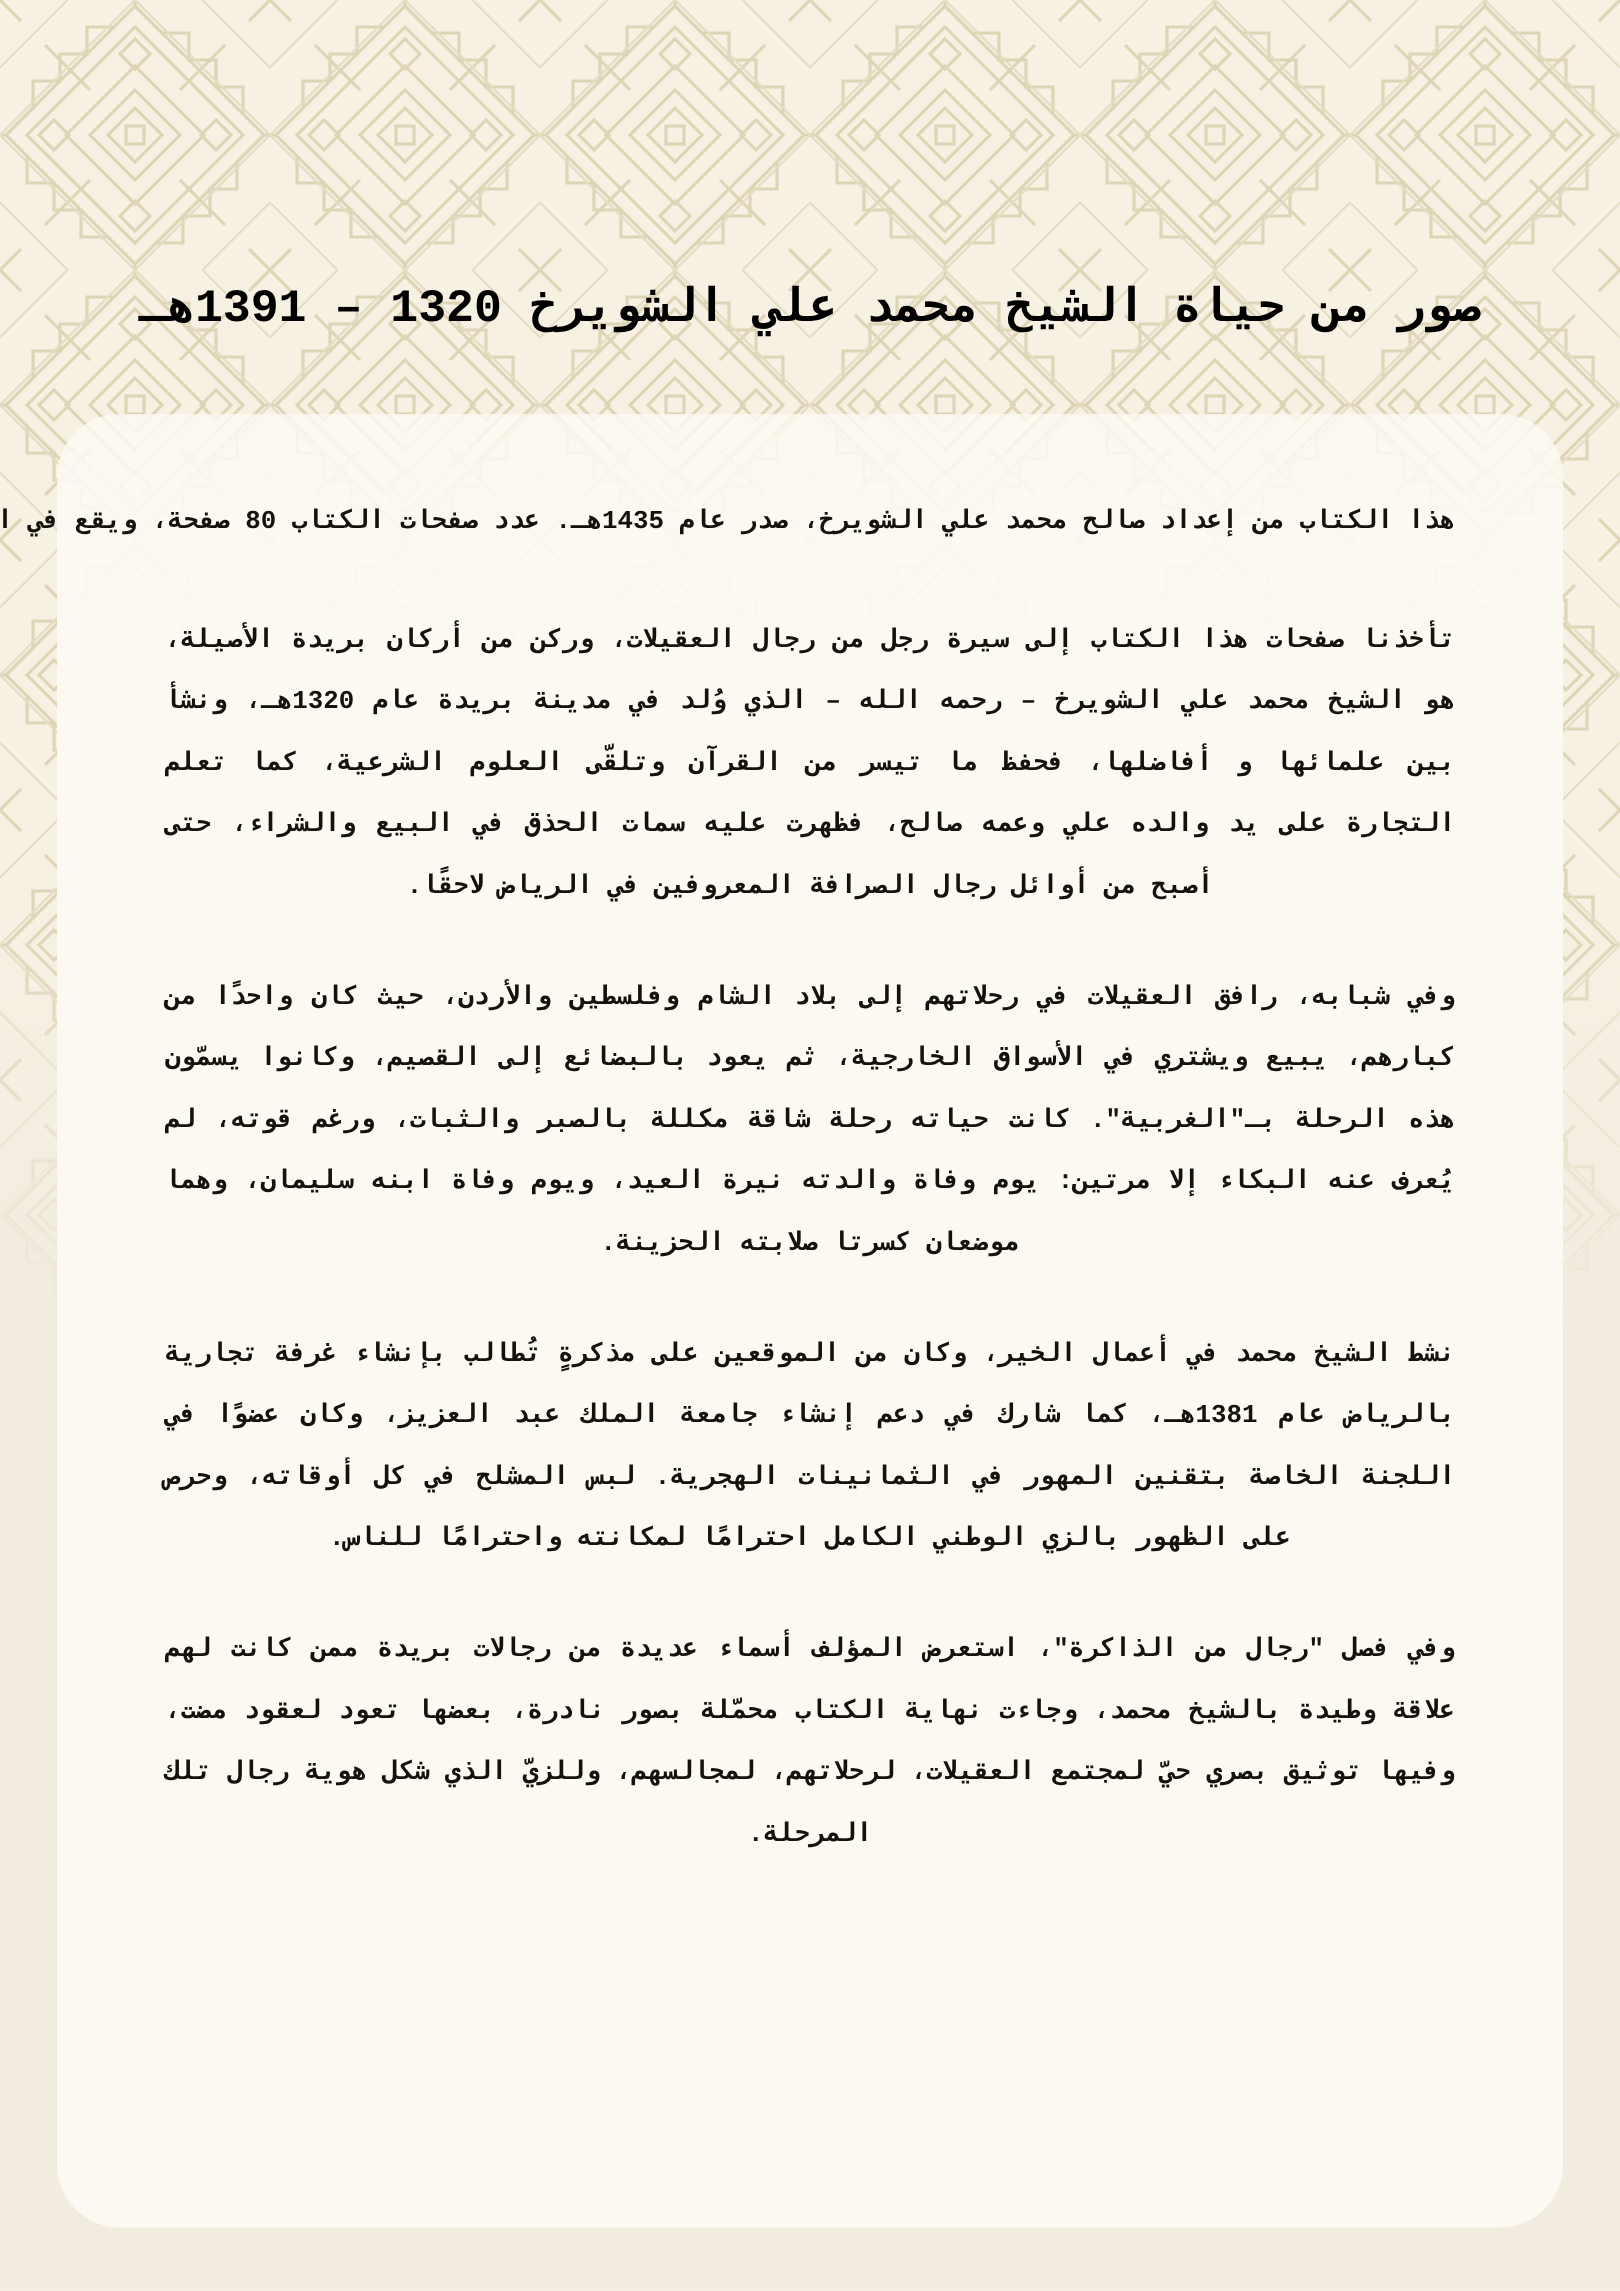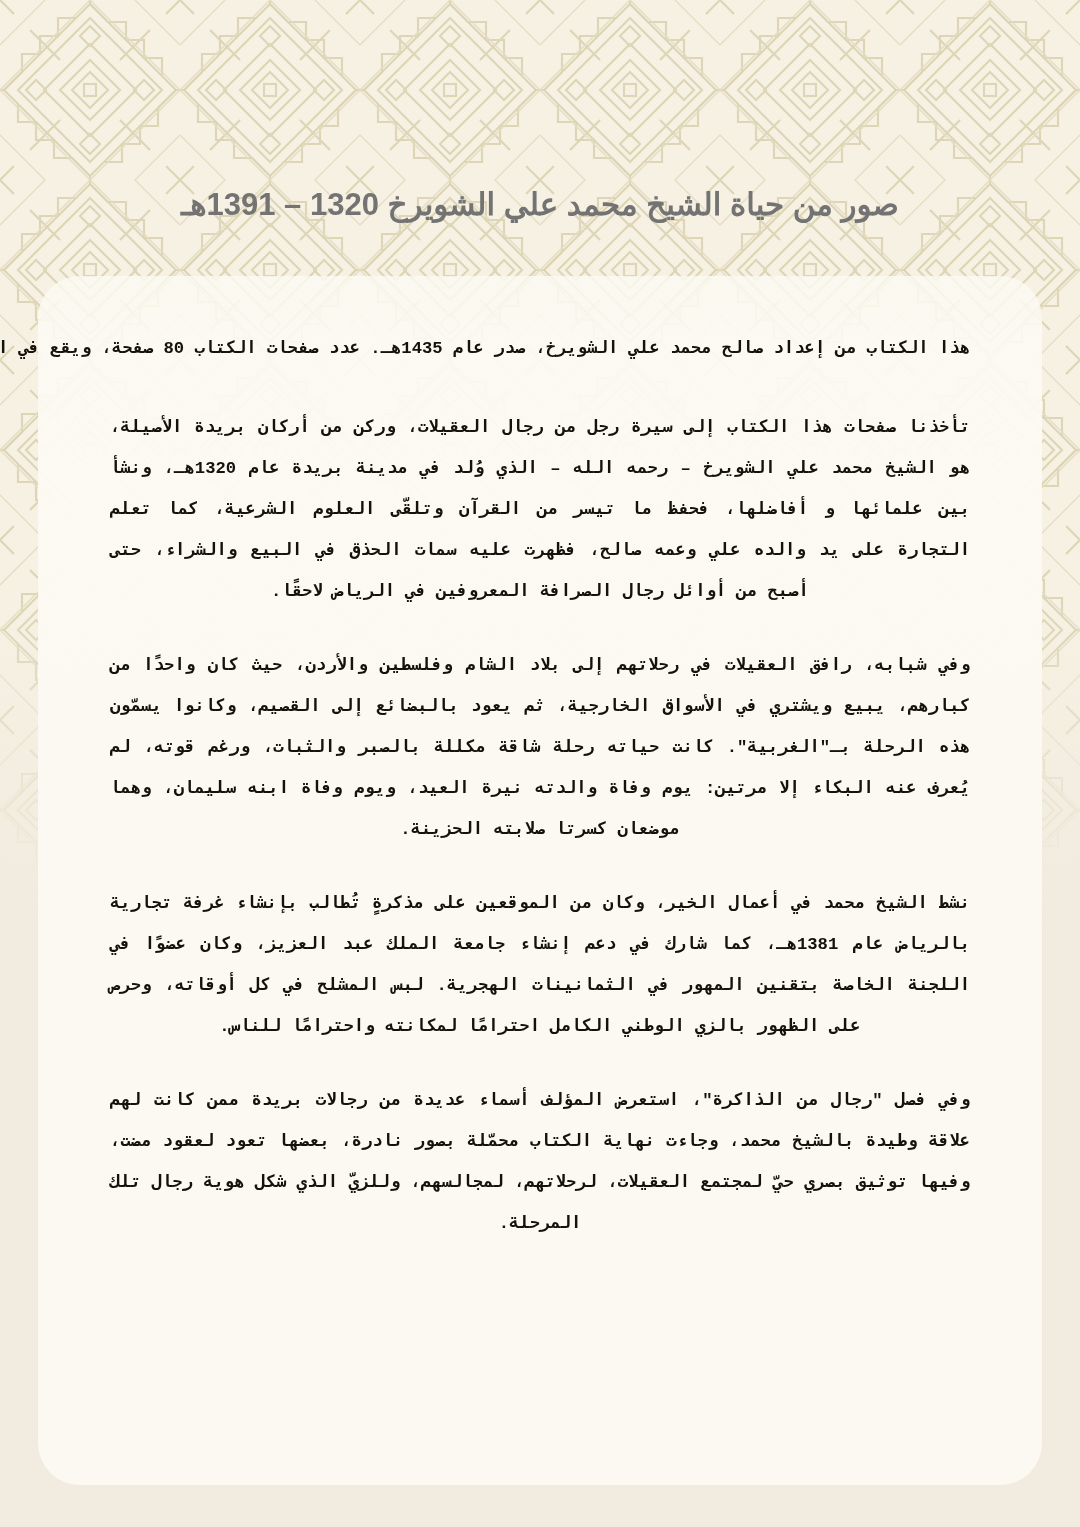--- a/index.html
+++ b/index.html
@@ -51,25 +51,25 @@
   
   .title-wrap {
     position:absolute;
     top:186px; left:0;
     width:1080px;
     text-align:center;
     z-index:3;
   }
   .doc-title {
     display:inline-block;
-    font-family:Liberation Sans, sans-serif;
+    font-family:Liberation Mono, monospace;
     font-weight:bold;
     font-size:31px;
     letter-spacing:0px;
-    color:#737373;
+    color:#000000;
     direction:rtl;
     white-space:nowrap;
   }
 
   
   .content-card {
     position:absolute;
     top:276px;
     left:38px;
     width:1004px;

